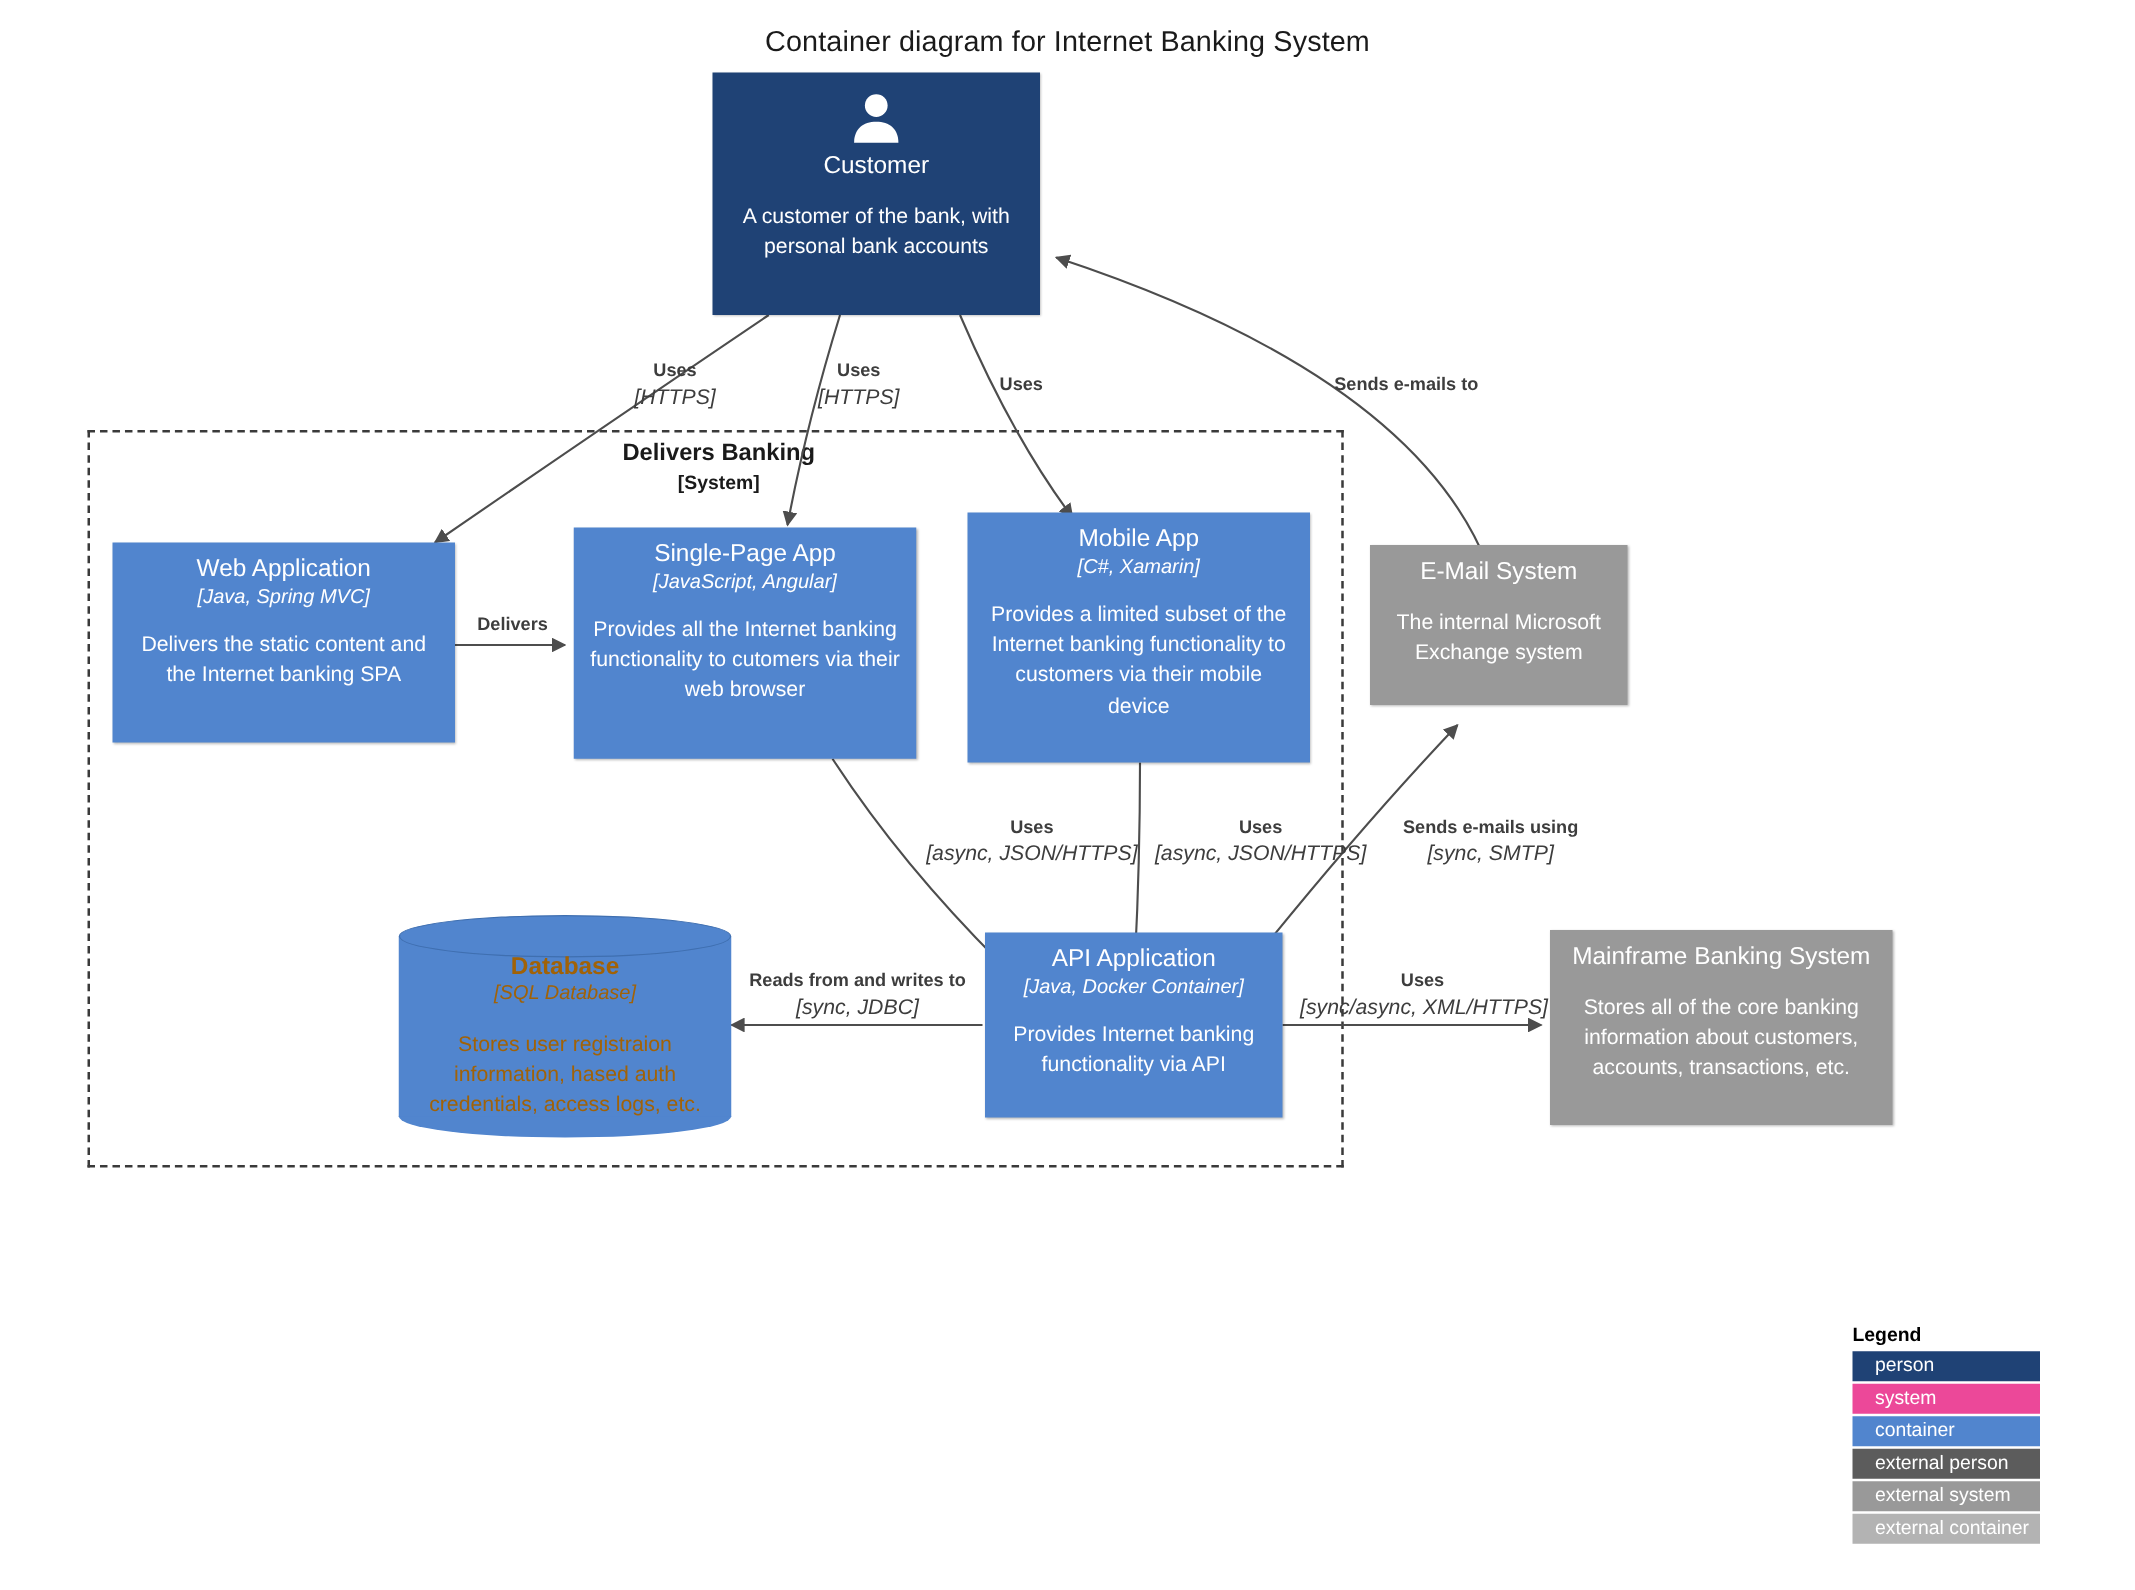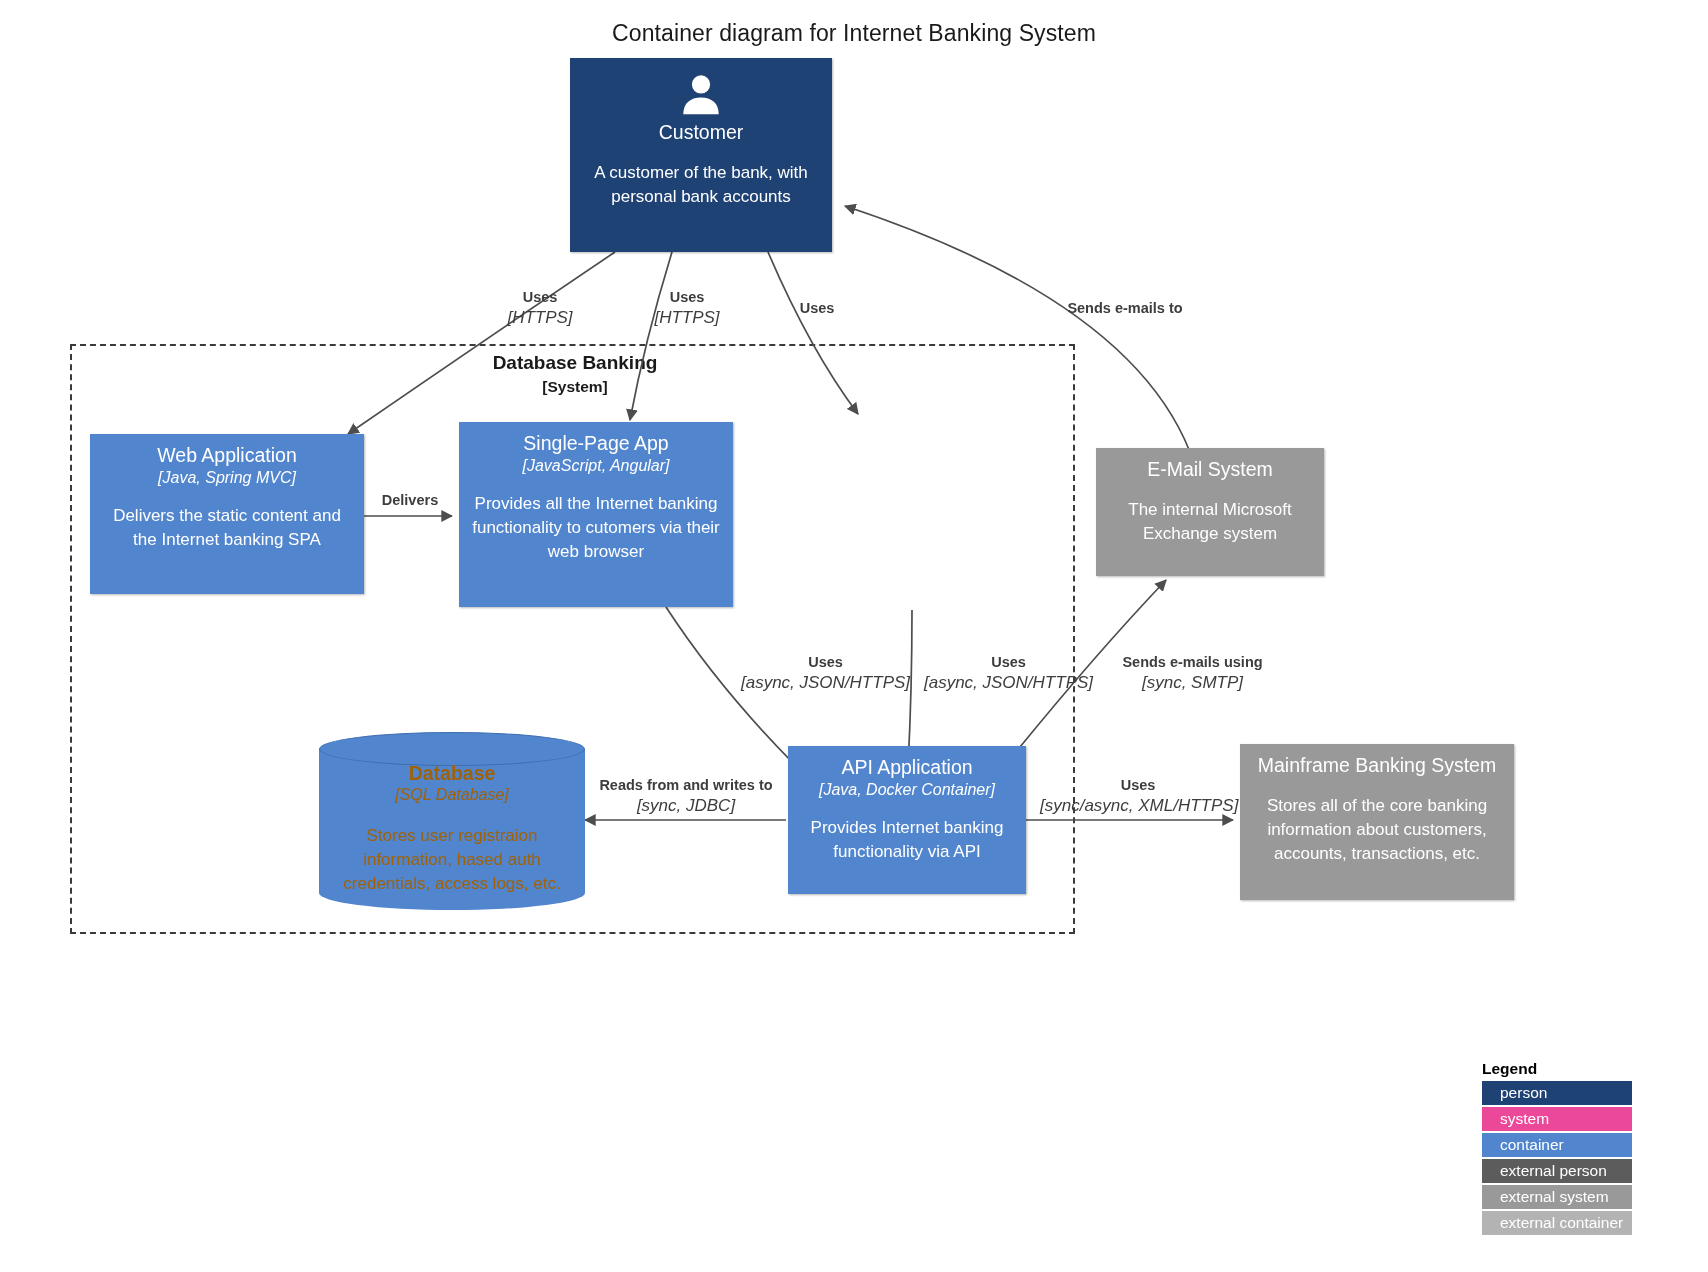--- a/index.html
+++ b/index.html
@@ -189,21 +189,21 @@
 </style>
 </head>
 <body>
 
 <div id="canvas">
 
   <div class="diagram-title">Container diagram for Internet Banking System</div>
 
   <div class="boundary" style="left:70px; top:344px; width:1005px; height:590px;"></div>
   <div class="boundary-label" style="left:450px; top:352px; width:250px;">
-    <div class="b-name">Database Banking</div>
+    <div class="b-name">Delivers Banking</div>
     <div class="b-type">[System]</div>
   </div>
 
   <svg class="edges" viewBox="0 0 1708 1272">
     <defs>
       <marker id="arrow" viewBox="0 0 10 10" refX="9" refY="5" markerWidth="7" markerHeight="7" orient="auto-start-reverse">
         <path d="M 0 0 L 10 5 L 0 10 z" fill="#4d4d4d"></path>
       </marker>
     </defs>
     <g fill="none" stroke="#4d4d4d" stroke-width="1.7" marker-end="url(#arrow)">
@@ -244,22 +244,27 @@
     <div class="n-tech">[Java, Spring MVC]</div>
     <div class="n-desc">Delivers the static content and the Internet banking SPA</div>
   </div>
 
   <div class="node c-container" style="left:459px; top:422px; width:274px; height:185px;">
     <div class="n-name">Single-Page App</div>
     <div class="n-tech">[JavaScript, Angular]</div>
     <div class="n-desc">Provides all the Internet banking functionality to cutomers via their web browser</div>
   </div>
 
-
-  <div class="node c-ext-system" style="left:1096px; top:448px; width:228px; height:128px;">
+  <div class="node c-container" style="left:774px; top:410px; width:274px; height:200px;">
+    <div class="n-name">Mobile App</div>
+    <div class="n-tech">[C#, Xamarin]</div>
+    <div class="n-desc">Provides a limited subset of the Internet banking functionality to customers via their mobile device</div>
+  </div>
+
+  <div class="node c-ext-system" style="left:1096px; top:436px; width:206px; height:128px;">
     <div class="n-name">E-Mail System</div>
     <div class="n-desc">The internal Microsoft Exchange system</div>
   </div>
 
   <div class="cyl" style="left:319px; top:732px; width:266px; height:178px;">
     <div class="cyl-bottom"></div>
     <div class="cyl-body"></div>
     <div class="cyl-top"></div>
     <div class="cyl-text">
       <div class="n-name">Database</div>

